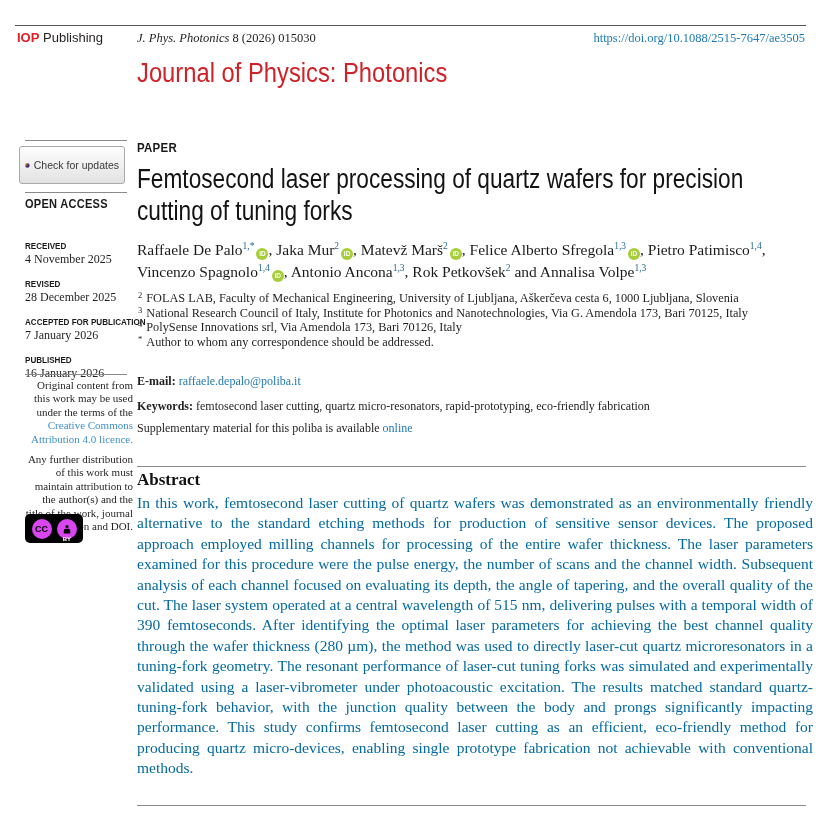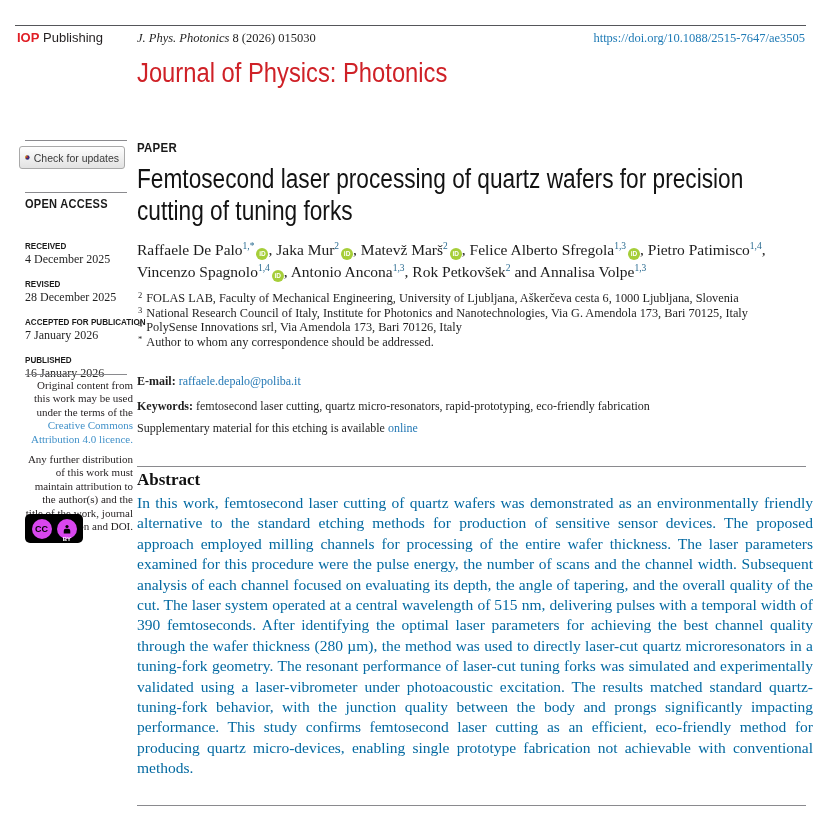--- a/index.html
+++ b/index.html
@@ -16,21 +16,21 @@
   #citation .it{font-style:italic;}
   #doi{position:absolute;right:16px;top:31px;font-size:12.5px;color:#1e7ab5;white-space:nowrap;}
   #journal-title{position:absolute;left:137px;top:58px;font-family:"Liberation Sans",sans-serif;
                  font-size:27px;color:#cf2127;transform:scaleX(0.88);transform-origin:0 0;white-space:nowrap;}
 
   
   .slabel{font-family:"Liberation Sans",sans-serif;font-weight:bold;color:#1a1a1a;
           display:inline-block;transform:scaleX(0.85);transform-origin:0 50%;white-space:nowrap;}
 
   
-  #check-btn{position:absolute;left:19px;top:146px;width:106px;height:23px;box-sizing:border-box;
+  #check-btn{position:absolute;left:19px;top:146px;width:106px;height:38px;box-sizing:border-box;
              border:1px solid #a9a9a9;border-radius:3px;background:linear-gradient(#fefefe,#e2e2e2);
              display:flex;align-items:center;gap:4px;padding:0 5px;cursor:pointer;}
   #check-btn span{font-family:"Liberation Sans",sans-serif;font-size:10.5px;color:#3a3a3a;white-space:nowrap;}
   #open-access{position:absolute;left:25px;top:196px;font-size:13px;letter-spacing:.3px;}
   #dates{position:absolute;left:25px;top:235px;width:112px;}
   .date-entry{margin-bottom:7px;}
   .date-entry .side-label{font-size:9.5px;line-height:11px;}
   .date-entry .date-value{font-size:12px;line-height:13px;}
   #license{position:absolute;left:25px;top:379px;width:108px;font-size:11px;line-height:13.4px;color:#231f20;}
   #license p{margin:0 0 7px 0;text-align:right;}
@@ -90,21 +90,21 @@
     </svg>
     <span>Check for updates</span>
   </div>
 
   <div class="rule light" style="left:25px;top:192px;width:102px;"></div>
   <div id="open-access" class="slabel">OPEN ACCESS</div>
 
   <div id="dates">
       <div class="date-entry">
         <div><span class="slabel side-label">RECEIVED</span></div>
-        <div class="date-value">4 December 2025</div>
+        <div class="date-value">4 November 2025</div>
       </div>
       <div class="date-entry">
         <div><span class="slabel side-label">REVISED</span></div>
         <div class="date-value">28 December 2025</div>
       </div>
       <div class="date-entry">
         <div><span class="slabel side-label">ACCEPTED FOR PUBLICATION</span></div>
         <div class="date-value">7 January 2026</div>
       </div>
       <div class="date-entry">
@@ -141,21 +141,21 @@
       <div class="affil"><sup>2</sup><span>FOLAS LAB, Faculty of Mechanical Engineering, University of Ljubljana, Aškerčeva cesta 6, 1000 Ljubljana, Slovenia</span></div>
       <div class="affil"><sup>3</sup><span>National Research Council of Italy, Institute for Photonics and Nanotechnologies, Via G. Amendola 173, Bari 70125, Italy</span></div>
       <div class="affil"><sup>4</sup><span>PolySense Innovations srl, Via Amendola 173, Bari 70126, Italy</span></div>
       <div class="affil"><sup>*</sup><span>Author to whom any correspondence should be addressed.</span></div>
     </div>
 
   <div id="email-line" class="meta-line"><span class="b">E-mail: </span><span class="lnk">raffaele.depalo@poliba.it</span></div>
 
   <div id="keywords-line" class="meta-line"><span class="b">Keywords: </span><span>femtosecond laser cutting, quartz micro-resonators, rapid-prototyping, eco-friendly fabrication</span></div>
 
-  <div id="supp-line" class="meta-line"><span>Supplementary material for this etching is available </span><span class="lnk">online</span></div>
+  <div id="supp-line" class="meta-line"><span>Supplementary material for this poliba is available </span><span class="lnk">online</span></div>
 
   <div class="rule light" style="left:137px;top:466px;width:669px;"></div>
 
   <div id="abstract-h">Abstract</div>
   <div id="abstract-p">In this work, femtosecond laser cutting of quartz wafers was demonstrated as an environmentally friendly alternative to the standard etching methods for production of sensitive sensor devices. The proposed approach employed milling channels for processing of the entire wafer thickness. The laser parameters examined for this procedure were the pulse energy, the number of scans and the channel width. Subsequent analysis of each channel focused on evaluating its depth, the angle of tapering, and the overall quality of the cut. The laser system operated at a central wavelength of 515 nm, delivering pulses with a temporal width of 390 femtoseconds. After identifying the optimal laser parameters for achieving the best channel quality through the wafer thickness (280 µm), the method was used to directly laser-cut quartz microresonators in a tuning-fork geometry. The resonant performance of laser-cut tuning forks was simulated and experimentally validated using a laser-vibrometer under photoacoustic excitation. The results matched standard quartz-tuning-fork behavior, with the junction quality between the body and prongs significantly impacting performance. This study confirms femtosecond laser cutting as an efficient, eco-friendly method for producing quartz micro-devices, enabling single prototype fabrication not achievable with conventional methods.</div>
 
   <div class="rule light" style="left:137px;top:805px;width:669px;"></div>
 
 </div>
 

